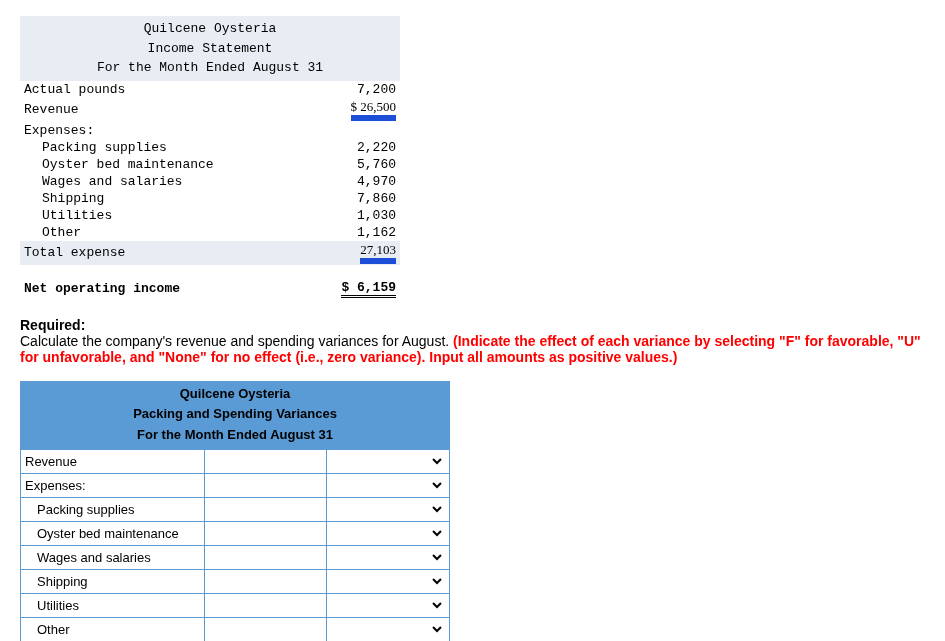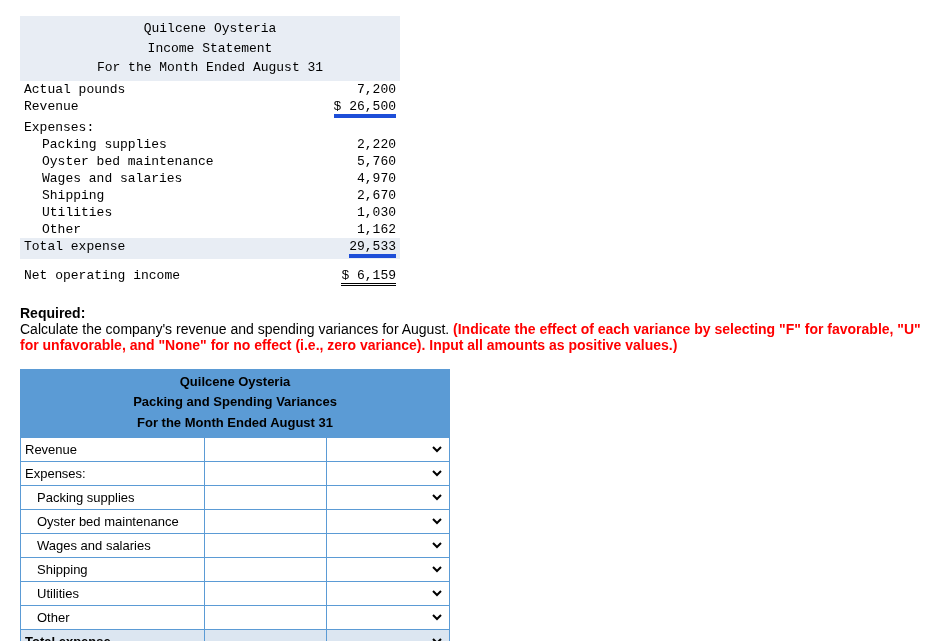--- a/index.html
+++ b/index.html
@@ -22,28 +22,29 @@
       text-align: center;
       padding: 3px 6px;
       font-weight: normal;
       line-height: 1.5;
     }
 
     .income-row {
       display: flex;
       justify-content: space-between;
       padding: 1px 4px;
+      align-items: center;
     }
 
     .income-row .label { flex: 1; }
     .income-row .value { text-align: right; min-width: 80px; }
 
     .indent1 { padding-left: 18px; }
 
-    .underline { border-bottom: 4px solid #1d4ed8; display: inline-block; }
+    .underline { border-bottom: 6px solid #1d4ed8; display: inline-block; font-family: Liberation Serif, serif; }
     .double-underline { border-bottom: 3px double #000; display: inline-block; }
 
     .shaded { background: #e8edf4; }
 
     
     .required-section {
       margin-bottom: 16px;
       font-family: Arial, sans-serif;
       font-size: 14px;
     }
@@ -155,41 +156,41 @@
     <span class="value">5,760</span>
   </div>
 
   <div class="income-row">
     <span class="label indent1">Wages and salaries</span>
     <span class="value">4,970</span>
   </div>
 
   <div class="income-row">
     <span class="label indent1">Shipping</span>
-    <span class="value">2,670</span>
+    <span class="value">7,860</span>
   </div>
 
   <div class="income-row">
     <span class="label indent1">Utilities</span>
     <span class="value">1,030</span>
   </div>
 
   <div class="income-row">
     <span class="label indent1">Other</span>
     <span class="value">1,162</span>
   </div>
 
   <div class="income-row shaded">
     <span class="label">Total expense</span>
     <span class="value">
-      <span class="underline">29,533</span>
+      <span class="underline">27,103</span>
     </span>
   </div>
 
-  <div class="income-row" style="margin-top:8px;">
+  <div class="income-row" style="margin-top:14px;font-weight:bold;">
     <span class="label">Net operating income</span>
     <span class="value">
       <span class="double-underline">$ 6,159</span>
     </span>
   </div>
 </div>
 
 <div class="required-section">
   <p>
     <span class="bold">Required:</span><br>

